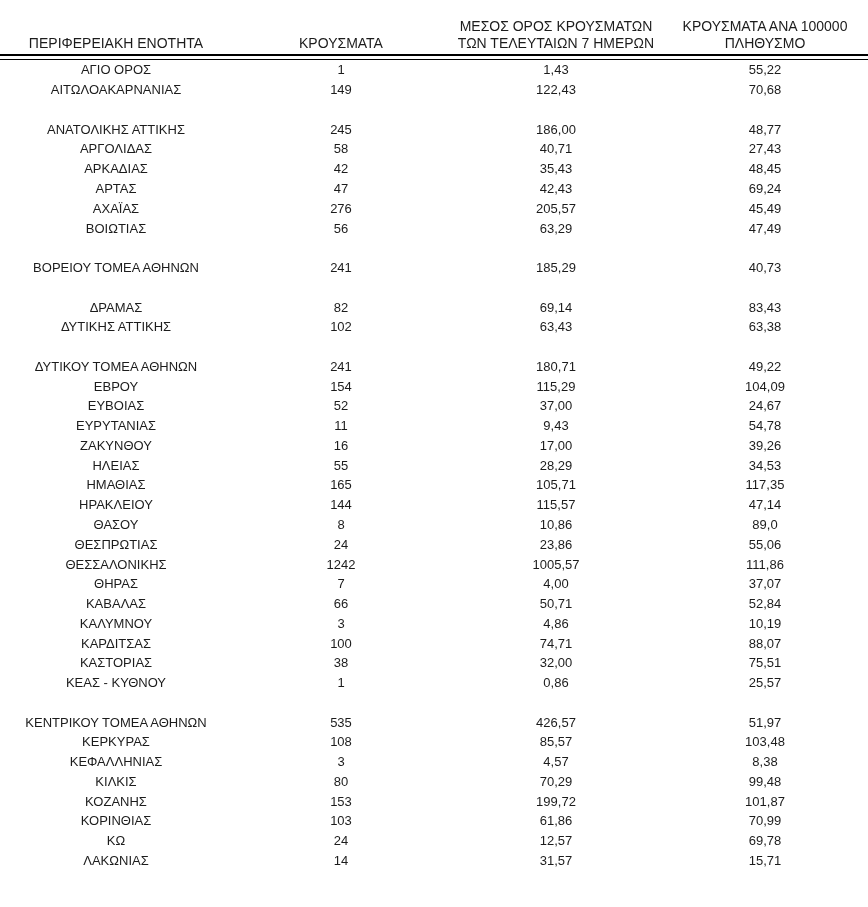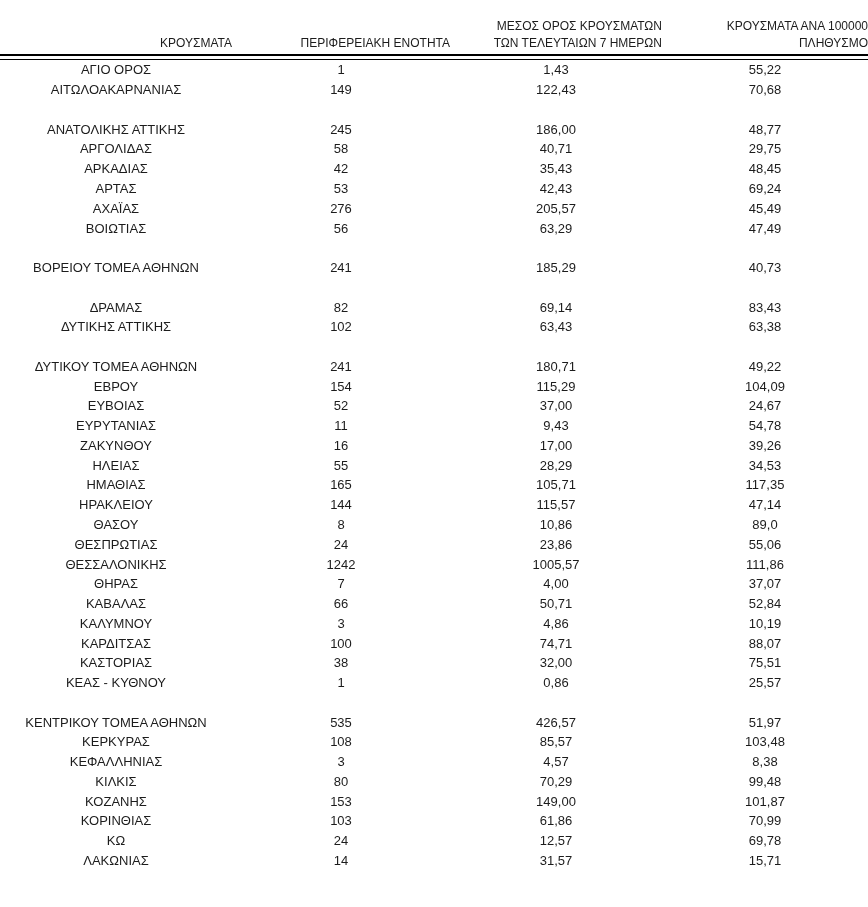--- a/index.html
+++ b/index.html
@@ -20,23 +20,23 @@
     display: grid;
     grid-template-columns: 232px 218px 212px 206px;
     width: 868px;
   }
   .header {
     height: 54px;
     align-items: end;
     padding-bottom: 2px;
   }
   .header .cell {
-    font-size: 12px;
+    font-size: 14px;
     line-height: 17px;
-    text-align: right;
+    text-align: center;
   }
   .header-rule {
     width: 868px;
     height: 6px;
     border-top: 2px solid #000000;
     border-bottom: 1px solid #000000;
   }
   .body-row {
     height: 19.77px;
     align-items: center;
@@ -49,24 +49,24 @@
     overflow: visible;
   }
 </style>
 </head>
 <body>
 
 <div class="page">
 
   <div class="grid-row header">
     <div class="cell">
-        <div>ΚΡΟΥΣΜΑΤΑ</div>
+        <div>ΠΕΡΙΦΕΡΕΙΑΚΗ ΕΝΟΤΗΤΑ</div>
       </div>
     <div class="cell">
-        <div>ΠΕΡΙΦΕΡΕΙΑΚΗ ΕΝΟΤΗΤΑ</div>
+        <div>ΚΡΟΥΣΜΑΤΑ</div>
       </div>
     <div class="cell">
         <div>ΜΕΣΟΣ ΟΡΟΣ ΚΡΟΥΣΜΑΤΩΝ</div>
         <div>ΤΩΝ ΤΕΛΕΥΤΑΙΩΝ 7 ΗΜΕΡΩΝ</div>
       </div>
     <div class="cell">
         <div>ΚΡΟΥΣΜΑΤΑ ΑΝΑ 100000</div>
         <div>ΠΛΗΘΥΣΜΟ</div>
       </div>
   </div>
@@ -99,33 +99,33 @@
       <div class="cell">ΑΝΑΤΟΛΙΚΗΣ ΑΤΤΙΚΗΣ</div>
       <div class="cell">245</div>
       <div class="cell">186,00</div>
       <div class="cell">48,77</div>
     </div>
 
     <div class="grid-row body-row">
       <div class="cell">ΑΡΓΟΛΙΔΑΣ</div>
       <div class="cell">58</div>
       <div class="cell">40,71</div>
-      <div class="cell">29,75</div>
+      <div class="cell">27,43</div>
     </div>
 
     <div class="grid-row body-row">
       <div class="cell">ΑΡΚΑΔΙΑΣ</div>
       <div class="cell">42</div>
       <div class="cell">35,43</div>
       <div class="cell">48,45</div>
     </div>
 
     <div class="grid-row body-row">
       <div class="cell">ΑΡΤΑΣ</div>
-      <div class="cell">53</div>
+      <div class="cell">47</div>
       <div class="cell">42,43</div>
       <div class="cell">69,24</div>
     </div>
 
     <div class="grid-row body-row">
       <div class="cell">ΑΧΑΪΑΣ</div>
       <div class="cell">276</div>
       <div class="cell">205,57</div>
       <div class="cell">45,49</div>
     </div>
@@ -331,21 +331,21 @@
     <div class="grid-row body-row">
       <div class="cell">ΚΙΛΚΙΣ</div>
       <div class="cell">80</div>
       <div class="cell">70,29</div>
       <div class="cell">99,48</div>
     </div>
 
     <div class="grid-row body-row">
       <div class="cell">ΚΟΖΑΝΗΣ</div>
       <div class="cell">153</div>
-      <div class="cell">149,00</div>
+      <div class="cell">199,72</div>
       <div class="cell">101,87</div>
     </div>
 
     <div class="grid-row body-row">
       <div class="cell">ΚΟΡΙΝΘΙΑΣ</div>
       <div class="cell">103</div>
       <div class="cell">61,86</div>
       <div class="cell">70,99</div>
     </div>
 

